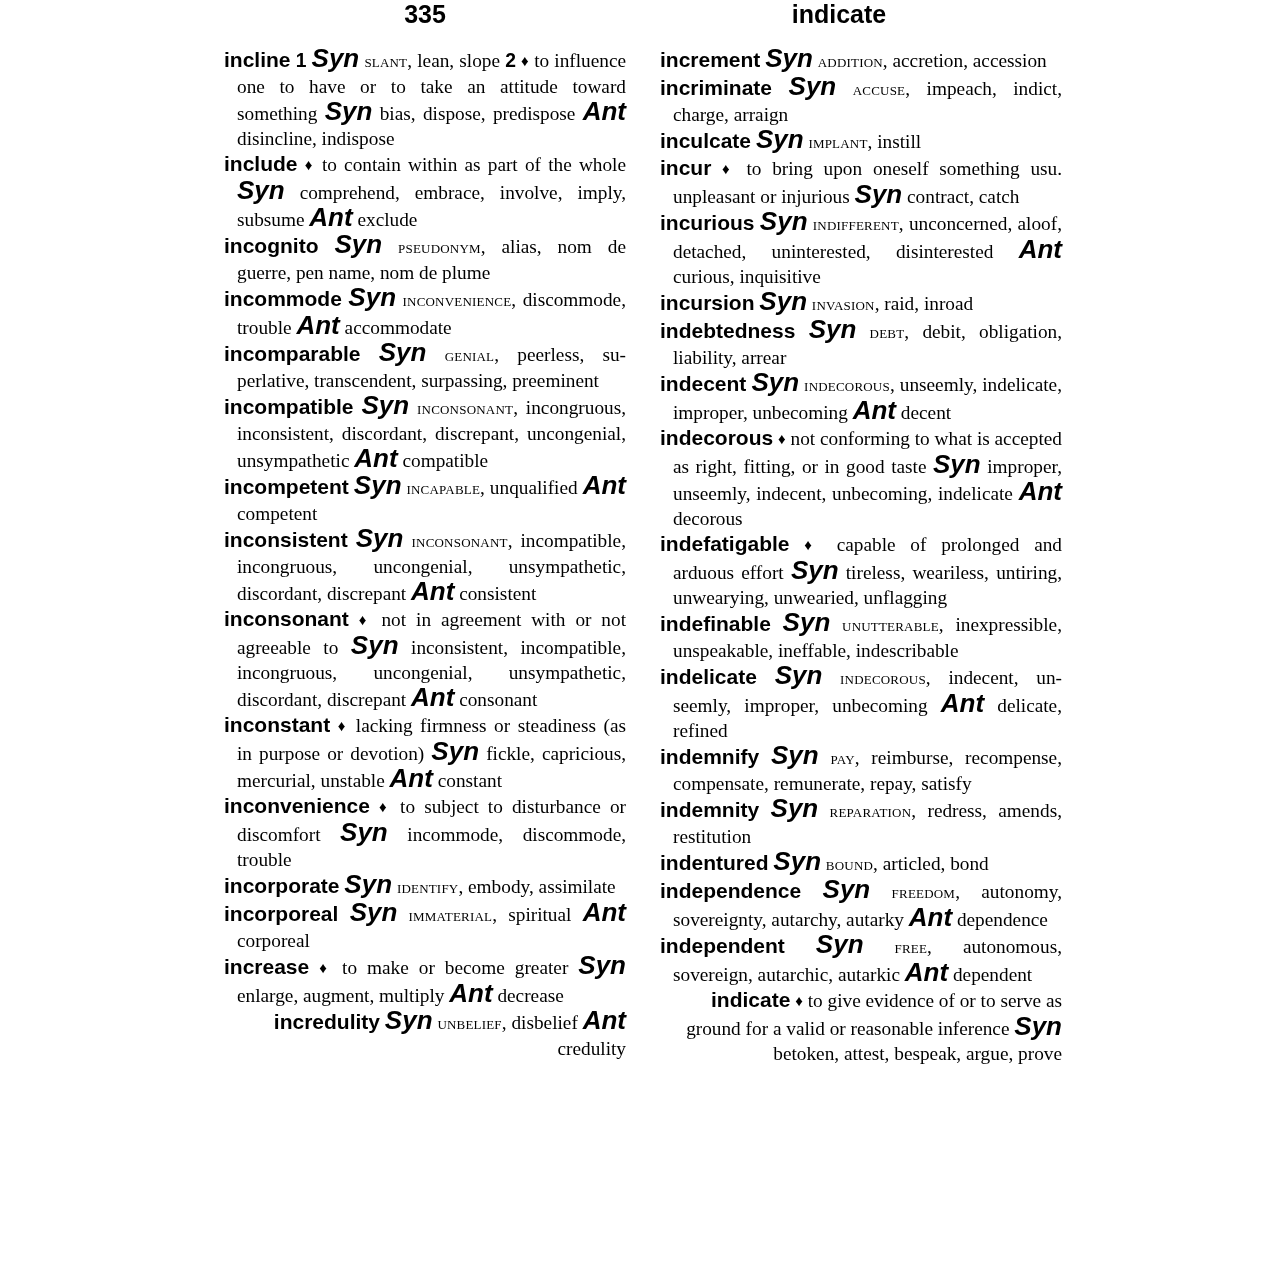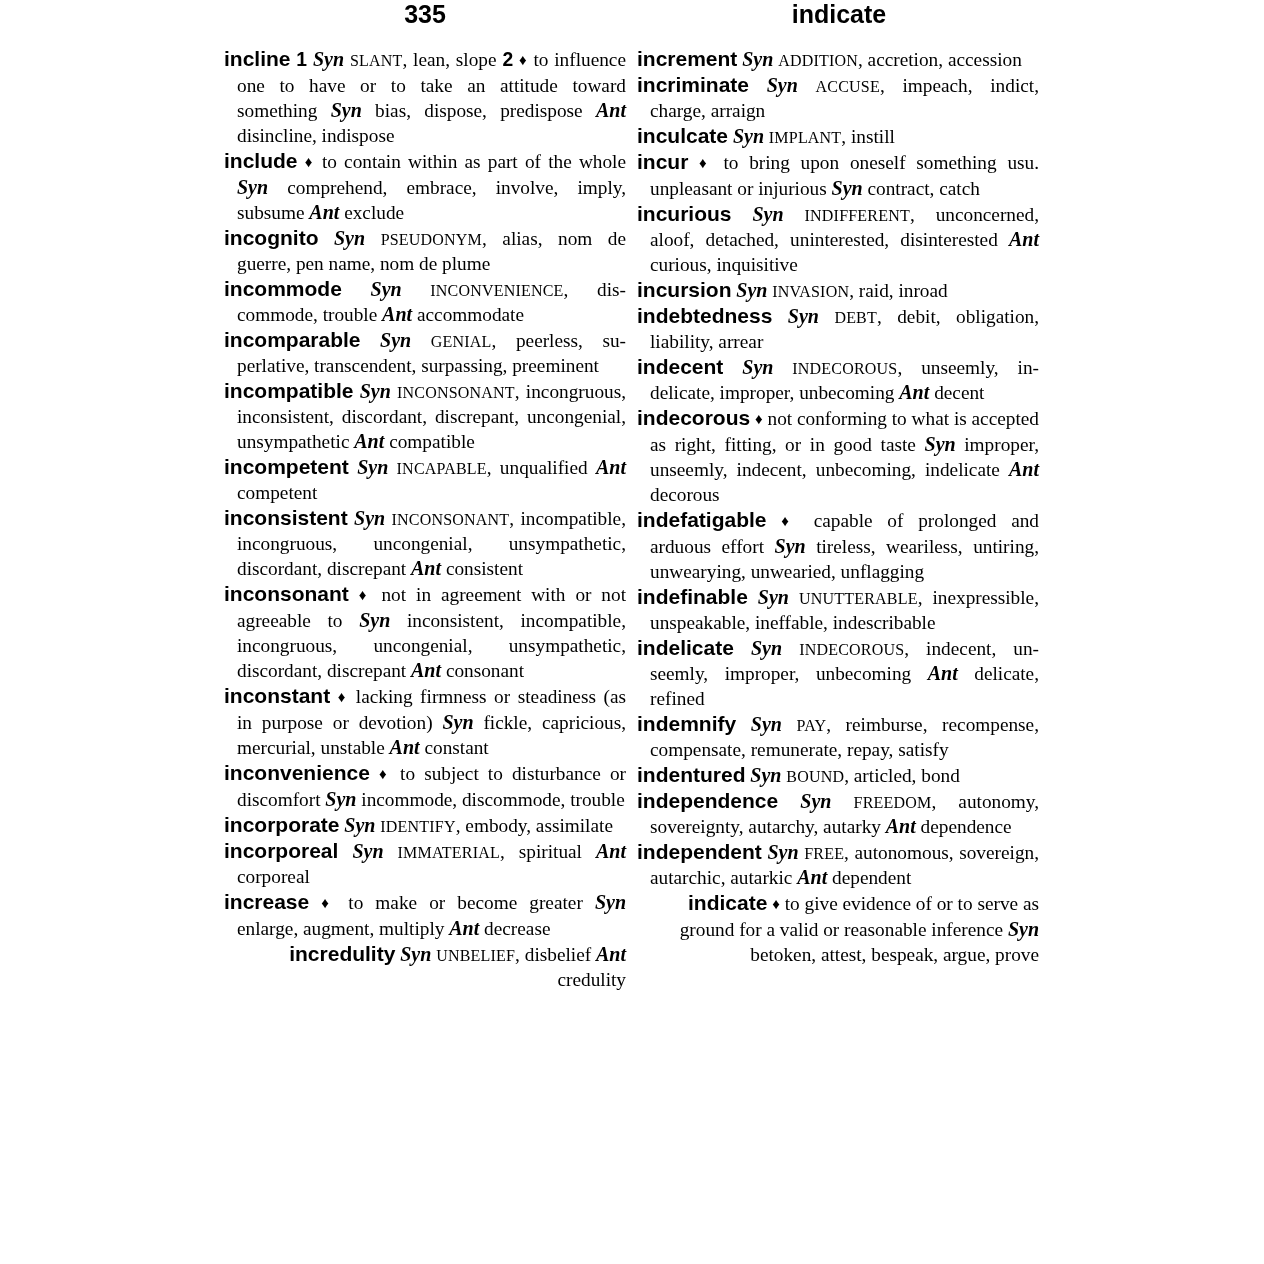--- a/index.html
+++ b/index.html
@@ -57,21 +57,21 @@
     top: 46px;
     left: 0;
     width: 1264px;
   }
   .col {
     position: absolute;
     top: 0;
     width: 402px;
   }
   .col-left  { left: 224px; }
-  .col-right { left: 637px; }
+  .col-right { left: 660px; }
 
   .entry {
     display: block;
     font-size: 19.3px;
     line-height: 25px;
     text-align: justify;
     text-justify: inter-word;
     hyphens: manual;
     -webkit-hyphens: manual;
     padding-left: 13px;
@@ -85,29 +85,29 @@
     font-family: "Liberation Sans", "DejaVu Sans", sans-serif;
     font-weight: bold;
     font-size: 21px;
   }
   .sense {
     font-family: "Liberation Sans", "DejaVu Sans", sans-serif;
     font-weight: bold;
     font-size: 19.3px;
   }
   .lbl {
-    font-family: Liberation Serif, serif;
+    font-family: Liberation Sans, sans-serif;
     font-weight: bold;
     font-style: italic;
-    font-size: 20px;
+    font-size: 26px;
   }
   .xref {
     font-variant: small-caps;
     font-feature-settings: "smcp";
-    font-size: 23px;
+    font-size: 18px;
     letter-spacing: 0.2px;
   }
   .dia {
     font-size: 15px;
     vertical-align: 1px;
   }
   .t {  }
 </style>
 </head>
 <body>
@@ -144,20 +144,21 @@
         <p class="entry"><span class="hw">incur</span> <span class="dia">♦</span><span class="t"> to bring upon oneself something usu. unpleasant or injurious </span><span class="lbl">Syn</span> <span class="t"> contract, catch</span></p>
         <p class="entry"><span class="hw">incurious</span> <span class="lbl">Syn</span> <span class="xref">indifferent</span><span class="t">, uncon­cerned, aloof, detached, uninterested, dis­interested </span><span class="lbl">Ant</span> <span class="t"> curious, inquisitive</span></p>
         <p class="entry"><span class="hw">incursion</span> <span class="lbl">Syn</span> <span class="xref">invasion</span><span class="t">, raid, inroad</span></p>
         <p class="entry"><span class="hw">indebtedness</span> <span class="lbl">Syn</span> <span class="xref">debt</span><span class="t">, debit, obliga­tion, liability, arrear</span></p>
         <p class="entry"><span class="hw">indecent</span> <span class="lbl">Syn</span> <span class="xref">indecorous</span><span class="t">, unseemly, in­delicate, improper, unbecoming </span><span class="lbl">Ant</span> <span class="t"> de­cent</span></p>
         <p class="entry"><span class="hw">indecorous</span> <span class="dia">♦</span><span class="t"> not conforming to what is accepted as right, fitting, or in good taste </span><span class="lbl">Syn</span> <span class="t"> improper, unseemly, indecent, unbe­coming, indelicate </span><span class="lbl">Ant</span> <span class="t"> decorous</span></p>
         <p class="entry"><span class="hw">indefatigable</span> <span class="dia">♦</span><span class="t"> capable of prolonged and arduous effort </span><span class="lbl">Syn</span> <span class="t"> tireless, weariless, un­tiring, unwearying, unwearied, unflagging</span></p>
         <p class="entry"><span class="hw">indefinable</span> <span class="lbl">Syn</span> <span class="xref">unutterable</span><span class="t">, inex­pressible, unspeakable, ineffable, inde­scribable</span></p>
         <p class="entry"><span class="hw">indelicate</span> <span class="lbl">Syn</span> <span class="xref">indecorous</span><span class="t">, indecent, un­seemly, improper, unbecoming </span><span class="lbl">Ant</span> <span class="t"> deli­cate, refined</span></p>
         <p class="entry"><span class="hw">indemnify</span> <span class="lbl">Syn</span> <span class="xref">pay</span><span class="t">, reimburse, recom­pense, compensate, remunerate, repay, sat­isfy</span></p>
+        <p class="entry"><span class="hw">indemnity</span> <span class="lbl">Syn</span> <span class="xref">reparation</span><span class="t">, redress, amends, restitution</span></p>
         <p class="entry"><span class="hw">indentured</span> <span class="lbl">Syn</span> <span class="xref">bound</span><span class="t">, articled, bond</span></p>
         <p class="entry"><span class="hw">independence</span> <span class="lbl">Syn</span> <span class="xref">freedom</span><span class="t">, autonomy, sovereignty, autarchy, autarky </span><span class="lbl">Ant</span> <span class="t"> de­pendence</span></p>
         <p class="entry"><span class="hw">independent</span> <span class="lbl">Syn</span> <span class="xref">free</span><span class="t">, autonomous, sovereign, autarchic, autarkic </span><span class="lbl">Ant</span> <span class="t"> depen­dent</span></p>
         <p class="entry"><span class="hw">indicate</span> <span class="dia">♦</span><span class="t"> to give evidence of or to serve as ground for a valid or reasonable infer­ence </span><span class="lbl">Syn</span> <span class="t"> betoken, attest, bespeak, argue, prove</span></p>
       </div>
   </div>
 
 </div>
 
 </body></html>

